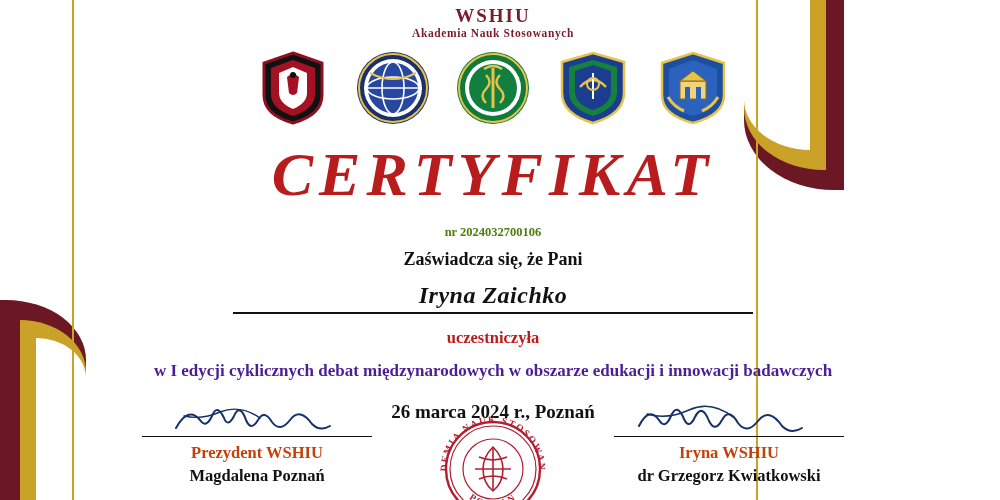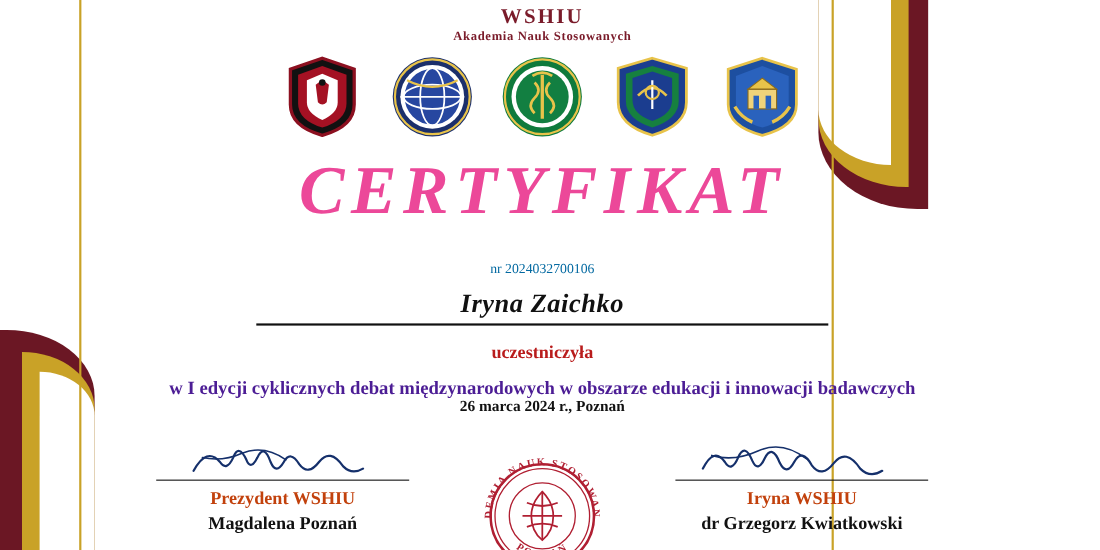--- a/index.html
+++ b/index.html
@@ -152,31 +152,31 @@
     position: relative;
   }
   .crest svg { display: block; }
 
   .title {
     font-family: "Liberation Serif", serif;
     font-size: 62px;
     font-weight: bold;
     font-style: italic;
     letter-spacing: 6px;
-    color: #ec4899;
+    color: #b91c1c;
     margin-top: 16px;
     line-height: 1;
   }
 
   .cert-no {
     font-family: "Liberation Serif", serif;
     font-size: 12.5px;
-    font-weight: normal;
-    color: #0369a1;
-    margin-top: 32px;
+    font-weight: bold;
+    color: #4d7c0f;
+    margin-top: 20px;
   }
 
   .attest {
     font-family: "Liberation Serif", serif;
     font-size: 18px;
     font-weight: bold;
     color: #111111;
     margin-top: 9px;
   }
 
@@ -212,24 +212,24 @@
   .event {
     font-family: "Liberation Serif", serif;
     font-size: 17px;
     font-weight: bold;
     color: #4c1d95;
     margin-top: 13px;
   }
 
   .event-date {
     font-family: "Liberation Serif", serif;
-    font-size: 14px;
+    font-size: 19px;
     font-weight: bold;
     color: #111111;
-    margin-top: 0;
+    margin-top: 20px;
   }
 
   
   .signatures {
     position: absolute;
     left: 0;
     top: 398px;
     width: 814px;
     display: flex;
     justify-content: space-between;
@@ -368,20 +368,21 @@
           <path d="M62 46 q-6 10 -16 14" stroke="#e8c34a" stroke-width="3" fill="none"></path>
         </svg>
       </div>
 
     </div>
 
     <div class="title">CERTYFIKAT</div>
 
     <div class="cert-no">nr 2024032700106</div>
 
+    <div class="attest">Zaświadcza się, że Pani</div>
 
     <div class="recipient-wrap">
       <div class="recipient-line">
         <span class="recipient">Iryna Zaichko</span>
       </div>
     </div>
 
     <div class="participated">uczestniczyła</div>
 
     <div class="event">w  I edycji cyklicznych debat międzynarodowych w obszarze edukacji i innowacji badawczych</div>

